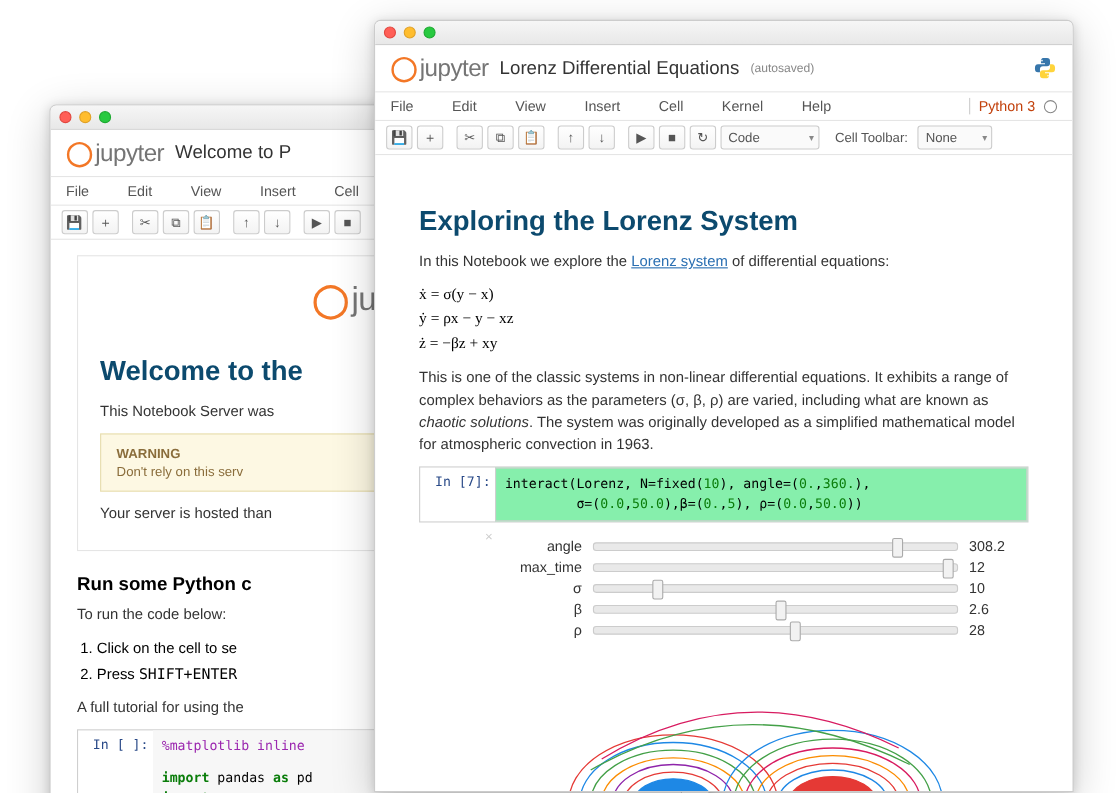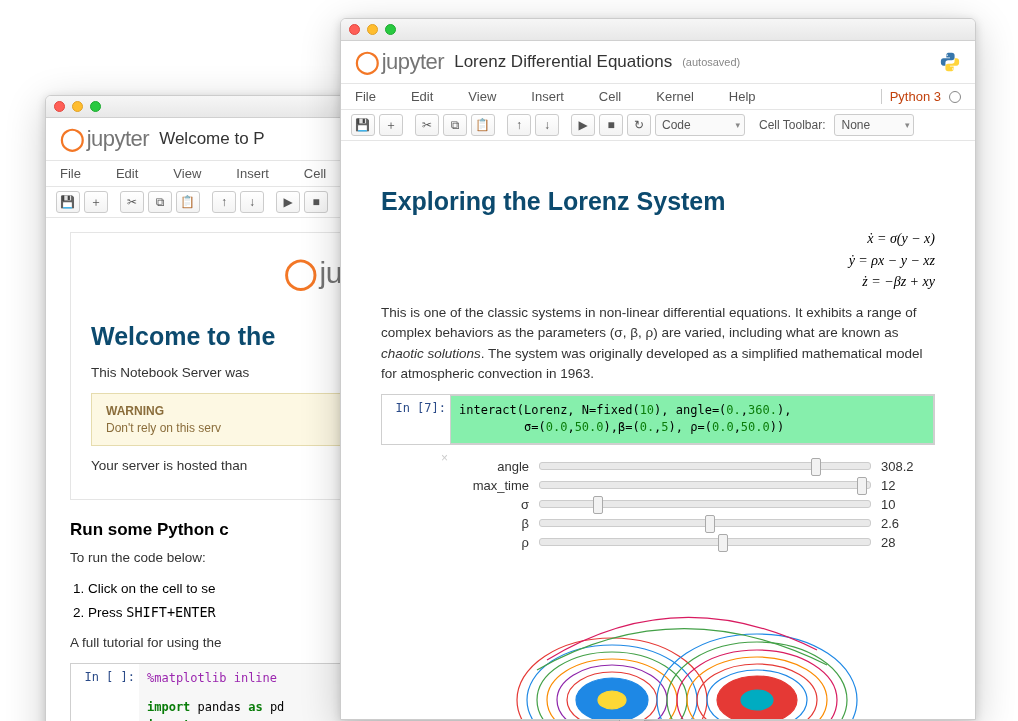--- a/index.html
+++ b/index.html
@@ -71,21 +71,21 @@
     position:relative;
   }
   .tsel::after { content:"▾"; position:absolute; right:4px; font-size:9px; color:#888;}
   .tlabel { font-size:12px; color:#555; margin:0 5px 0 10px;}
   .nbcontent { padding: 14px 24px; }
   .front .nbcontent { padding: 14px 40px; }
   h1.title { font-size:25px; font-weight:bold; color:#0c4a6e; margin-bottom:12px;margin-top:32px;}
   h2 { font-size:17px; font-weight:bold; margin:12px 0 8px;}
   .para { font-size:13.5px; color:#333; line-height:1.5; margin-bottom:10px;}
   .para a { color:#2a6fb2; text-decoration:underline;}
-  .equations { text-align:right; font-family: "Times New Roman", serif; font-style: italic; font-size:14px; line-height:1.55; margin: 6px 0 10px;}
+  .equations { text-align:left; font-family: "Times New Roman", serif; font-size:14px; line-height:1.55; margin: 6px 0 10px;}
   .warning { border:1px solid #e6dcae; background:#fdf8e3; padding:10px 14px; margin:10px 0;}
   .warning .wl { font-weight:bold; color:#8a6d3b; font-size:12px;}
   .warning .wt { color:#8a6d3b; font-size:12px; margin-top:3px;}
   .cell { display:flex; gap:0; margin-top:8px; border:1px solid #cfcfcf;}
   .front .cell { border:none;}
   .prompt { width:68px; text-align:right; font-family:monospace; font-size:12px; color:#2a4a88; padding:6px 4px 0 0; flex-shrink:0;}
   .prompt.in { color:#2a4a88;}
   .codebox { flex:1; background:#86efac; border:1px solid #cfcfcf; padding:6px 8px; font-family: Menlo, monospace; font-size:12px; line-height:1.45;}
   .back .codebox { border:none; background:#f7f7f7;}
   .kw { color:#0a7d0a; font-weight:bold;}
@@ -218,24 +218,27 @@
     <div class="tbtn">📋</div>
     <div class="tsep"></div>
     <div class="tbtn">↑</div>
     <div class="tbtn">↓</div>
     <div class="tsep"></div>
     <div class="tbtn">▶</div>
     <div class="tbtn">■</div>
     <div class="tbtn">↻</div>
     <div class="tsel" style="width:90px">Code</div>
     <span class="tlabel">Cell Toolbar:</span>
-    <div class="tsel" style="width:80px">None</div>
+    <div class="tsel" style="width:68px">None</div>
   </div>
   <div class="nbcontent">
     <h1 class="title">Exploring the Lorenz System</h1>
+    <p class="para">
+      <span>In this Notebook we explore the </span><a href="#">Lorenz system</a><span> of differential equations:</span>
+    </p>
     <div class="equations">
       <div>ẋ = σ(y − x)</div>
       <div>ẏ = ρx − y − xz</div>
       <div>ż = −βz + xy</div>
     </div>
     <p class="para">
       <span>This is one of the classic systems in non-linear differential equations. It exhibits a range of complex behaviors as the parameters (σ, β, ρ) are varied, including what are known as </span><em>chaotic solutions</em><span>. The system was originally developed as a simplified mathematical model for atmospheric convection in 1963.</span>
     </p>
     <div class="cell" style="border:1px solid #cfcfcf;">
       <div class="prompt in">In [7]:</div>

